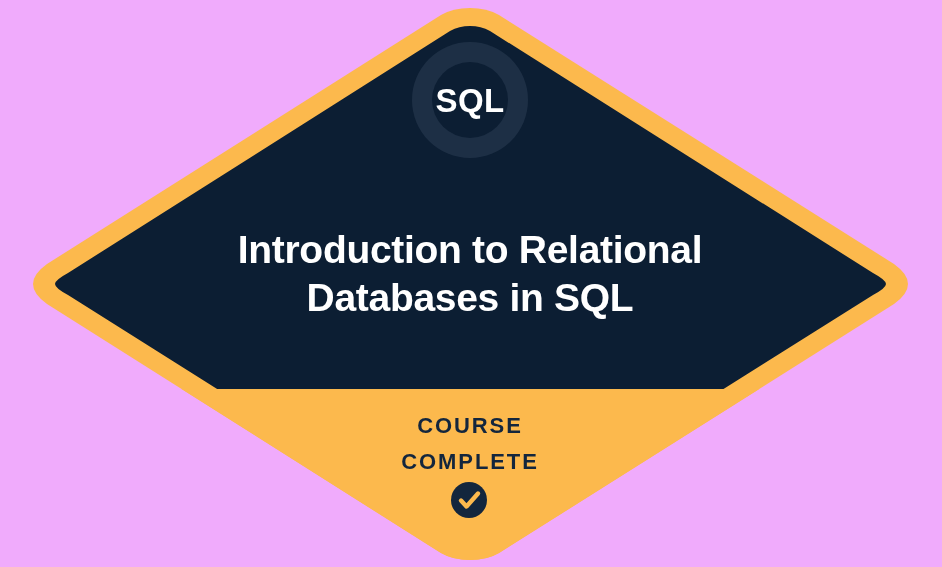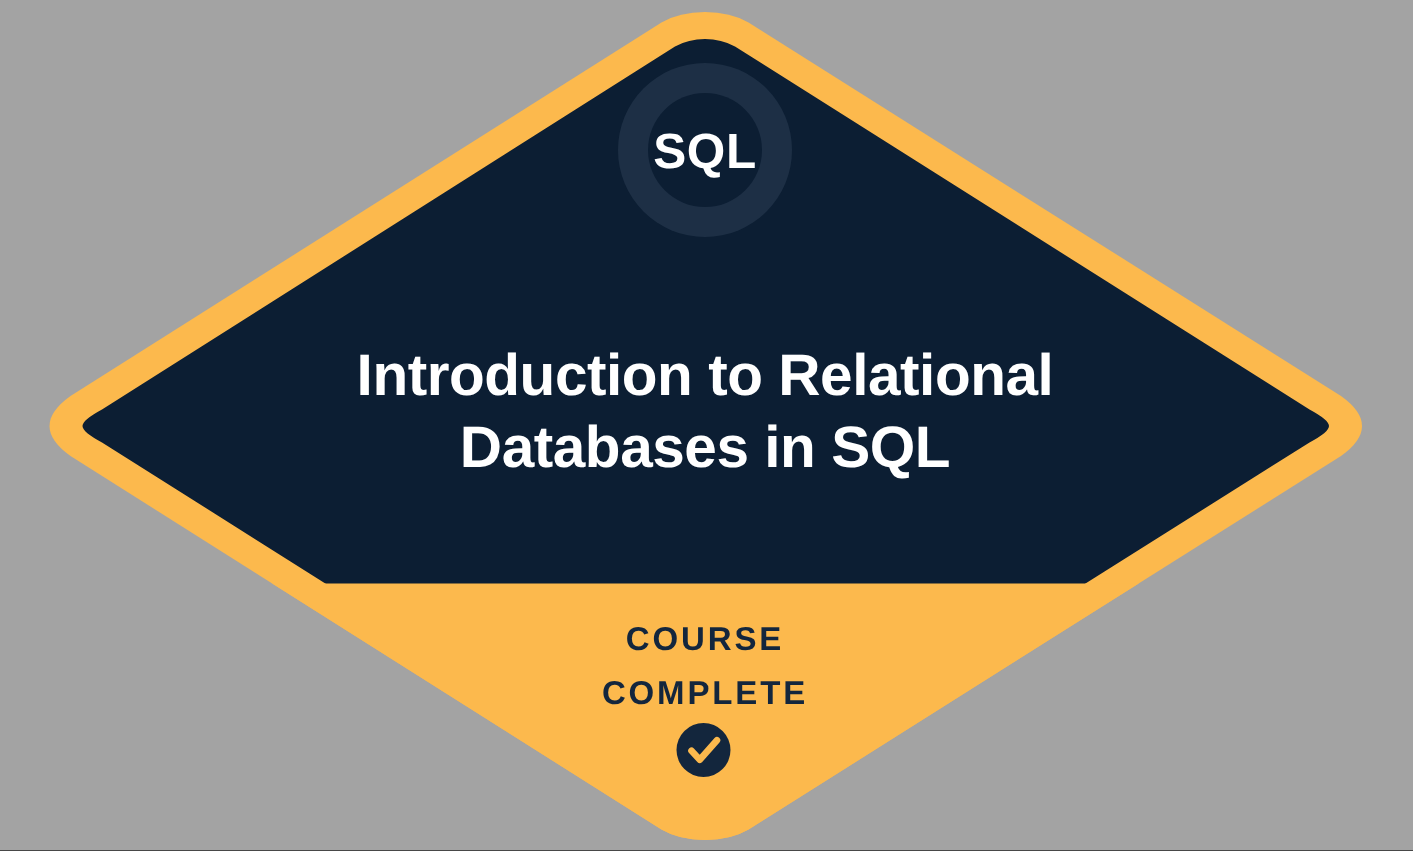--- a/index.html
+++ b/index.html
@@ -10,21 +10,21 @@
   body {
     width: 942px;
     height: 567px;
     overflow: hidden;
     font-family: "Liberation Sans", sans-serif;
   }
   #badge-stage {
     position: relative;
     width: 942px;
     height: 567px;
-    background: #a3a3a3;
+    background: #f0abfc;
   }
   #badge-svg {
     position: absolute;
     top: 0;
     left: 0;
     width: 942px;
     height: 567px;
     display: block;
   }
   .svg-text-title {

